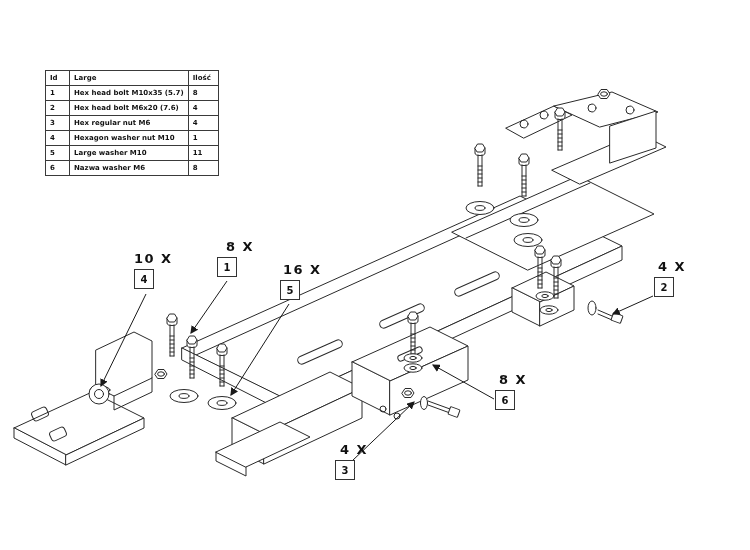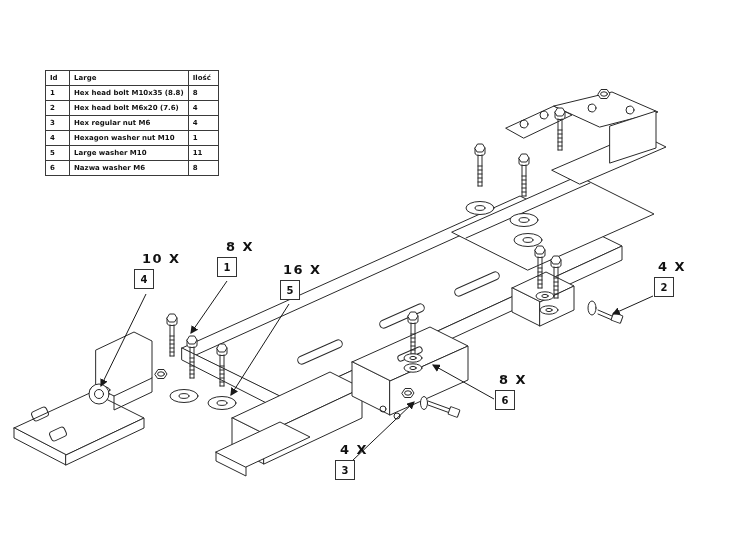--- a/index.html
+++ b/index.html
@@ -173,21 +173,21 @@
     <thead>
       <tr>
         <th class="w-id">Id</th>
         <th class="w-name">Large</th>
         <th class="w-qty">Ilość</th>
       </tr>
     </thead>
     <tbody>
       <tr>
         <td>1</td>
-        <td>Hex head bolt M10x35 (8.8)</td>
+        <td>Hex head bolt M10x35 (5.7)</td>
         <td>8</td>
       </tr>
       <tr>
         <td>2</td>
         <td>Hex head bolt M6x20 (7.6)</td>
         <td>4</td>
       </tr>
       <tr>
         <td>3</td>
         <td>Hex regular nut M6</td>
@@ -205,21 +205,21 @@
       </tr>
       <tr>
         <td>6</td>
         <td>Nazwa washer M6</td>
         <td>8</td>
       </tr>
     </tbody>
   </table>
 
   <div class="callout" style="left:128px; top:251px;">
-    <div class="qty" style="margin-left:14px;text-align:right;">10 X</div>
+    <div class="qty" style="margin-left:6px;text-align:right;">10 X</div>
     <div class="box" style="margin-left:6px;">4</div>
   </div>
 
   <div class="callout" style="left:217px; top:239px;">
     <div class="qty" style="margin-left:9px;">8 X</div>
     <div class="box">1</div>
   </div>
 
   <div class="callout" style="left:277px; top:262px;">
     <div class="qty" style="margin-left:6px;">16 X</div>

